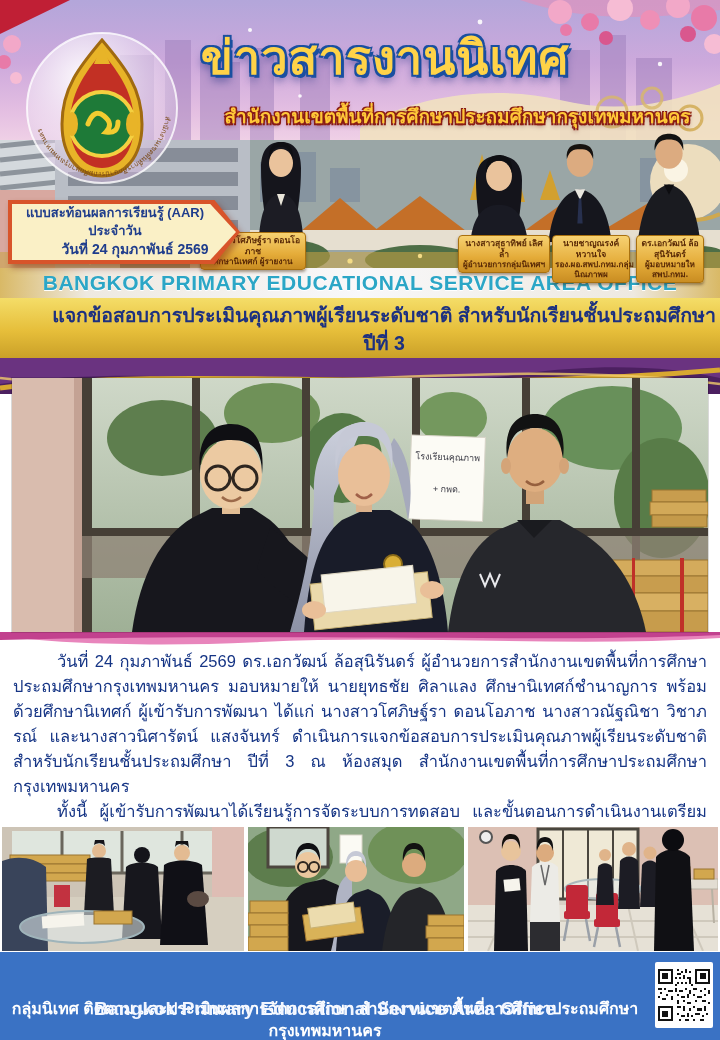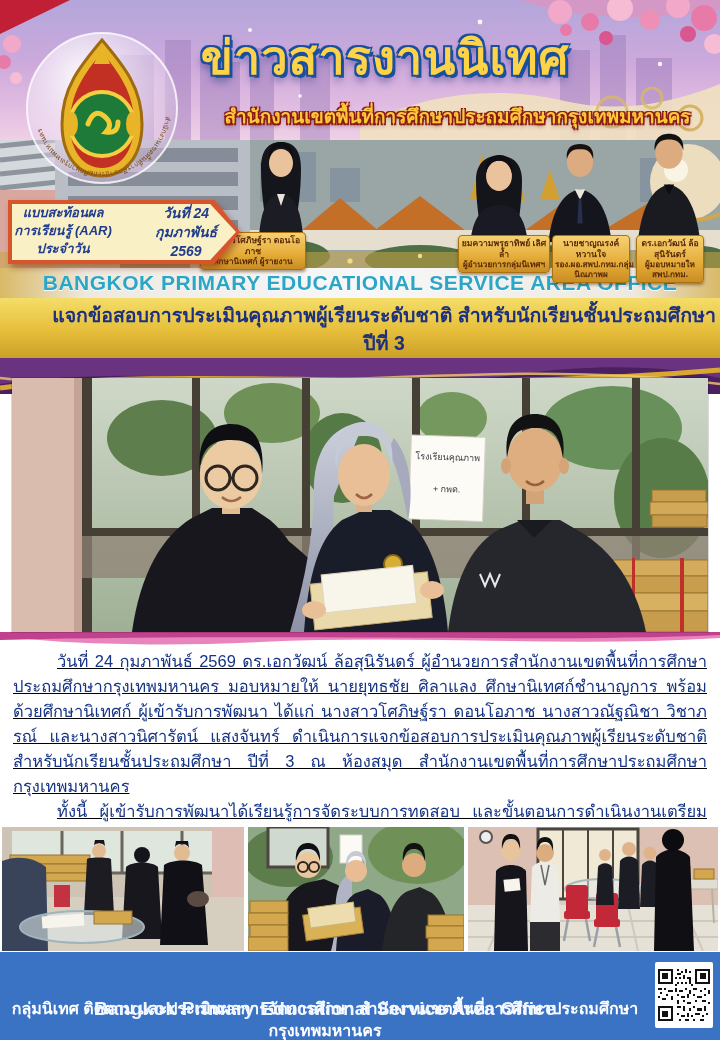--- a/index.html
+++ b/index.html
@@ -26,42 +26,42 @@
        color:#5a2a06;text-align:center;font-weight:bold;padding:2px 2px;
        box-shadow:0 2px 3px rgba(60,30,0,.45);}
   .cap .n{font-size:8.6px;line-height:11px;}
   .cap .r{font-size:8.2px;line-height:10px;}
   .aar{position:absolute;left:8px;top:60px;width:232px;height:64px;z-index:5;
        filter:drop-shadow(3px 4px 3px rgba(120,30,10,.45));}
   .aar-border{position:absolute;inset:0;background:#d8542a;
        clip-path:polygon(0 0,89% 0,100% 50%,89% 100%,0 100%);}
   .aar-fill{position:absolute;left:4px;top:4px;right:4px;bottom:4px;background:#faf0c6;
        clip-path:polygon(0 0,88.5% 0,100% 50%,88.5% 100%,0 100%);
-       display:flex;justify-content:flex-start;padding-right:18px;font-style:italic;}
+       display:flex;flex-direction:column;justify-content:flex-start;padding-right:18px;}
   .aar-fill div{text-align:center;color:#1f3d8c;font-weight:bold;}
   .aar-l1{font-size:13px;line-height:18px;}
   .aar-l2{font-size:14px;line-height:19px;padding-left:40px;}
 
   
   .office{position:absolute;left:0;top:268px;width:720px;height:30px;line-height:30px;
        text-align:center;font-size:21px;font-weight:bold;letter-spacing:.5px;color:#2ba6c6;
        background:linear-gradient(90deg,#d9b966 0%,#eee9e0 12%,#f8f8fa 50%,#eee9e0 88%,#d9b966 100%);
        text-shadow:0 1px 0 #ffffff;}
   .headline{position:absolute;left:0;top:298px;width:720px;height:60px;
        background:linear-gradient(180deg,#f4dd68 0%,#e6be3a 55%,#caa028 100%);
        color:#1c3080;font-weight:bold;text-align:center;padding-top:3px;}
   .headline .h1{font-size:19.5px;line-height:28px;padding-left:48px;}
   .headline .h2{font-size:19px;line-height:26px;}
 
   .waveband{position:absolute;left:0;top:358px;width:720px;height:36px;z-index:1;}
   .main-photo{position:absolute;left:12px;top:378px;width:696px;height:254px;z-index:2;
        box-shadow:0 0 0 1px rgba(0,0,0,.15);}
 
   
-  .article{position:absolute;left:0;top:632px;width:720px;height:194px;background:#fff;text-decoration:underline;}
+  .article{position:absolute;left:0;top:632px;width:720px;height:194px;background:#fff;}
   .pinkwave{position:absolute;left:0;top:0;width:720px;height:16px;}
   .article p{margin:0;padding:0 13px;font-size:16.5px;line-height:25px;color:#163585;
        text-align:justify;}
   .article .p1{padding-top:17px;text-indent:44px;}
   .article .p2{text-indent:44px;}
   .article .p3{text-indent:88px;}
 
   
   .strip{position:absolute;left:0;top:826px;width:720px;height:126px;background:#fff;
        display:flex;gap:4px;padding:1px 2px;}
@@ -259,21 +259,21 @@
       <path d="M19,14 C18,4 24,1 30,1 C36,1 42,4 41,14 C39,7 35,5.5 30,5.5 C25,5.5 21,7 19,14Z" fill="#121212"></path>
       <path d="M6,84 C9,56 18,42 30,40 C42,42 51,56 54,84 Z" fill="#1a1b20"></path>
       <path d="M26,40 L30,48 L34,40 Z" fill="#0d0d10"></path>
     </svg>
 
     <div class="cap" style="left:200px;top:92px;width:106px">
       <div class="n">นางสาวโศภิษฐ์รา ดอนโอภาช</div>
       <div class="r">ศึกษานิเทศก์ ผู้รายงาน</div>
     </div>
     <div class="cap" style="left:458px;top:95px;width:92px">
-      <div class="n">ยมความพรุธาทิพย์ เลิศล้ำ</div>
+      <div class="n">นางสาวสุธาทิพย์ เลิศล้ำ</div>
       <div class="r">ผู้อำนวยการกลุ่มนิเทศฯ</div>
     </div>
     <div class="cap" style="left:552px;top:95px;width:78px">
       <div class="n">นายชาญณรงค์ หวานใจ</div>
       <div class="r">รอง.ผอ.สพป.กทม.กลุ่มนิณภาพผ</div>
     </div>
     <div class="cap" style="left:636px;top:95px;width:68px">
       <div class="n">ดร.เอกวัฒน์ ล้อสุนิรันดร์</div>
       <div class="r">ผู้มอบหมายให สพป.กทม.</div>
     </div>

